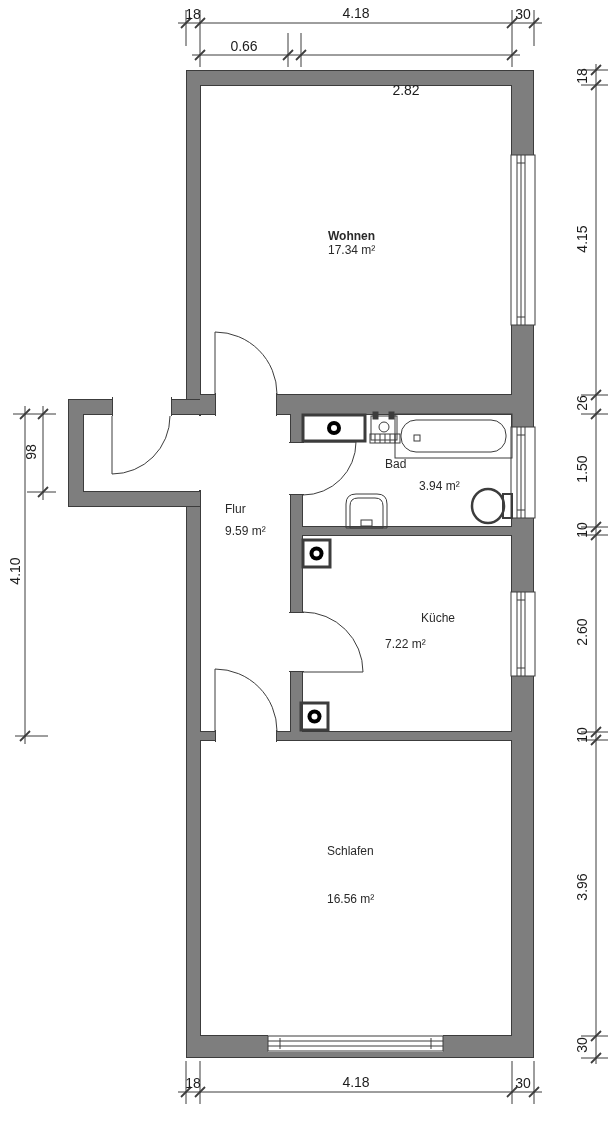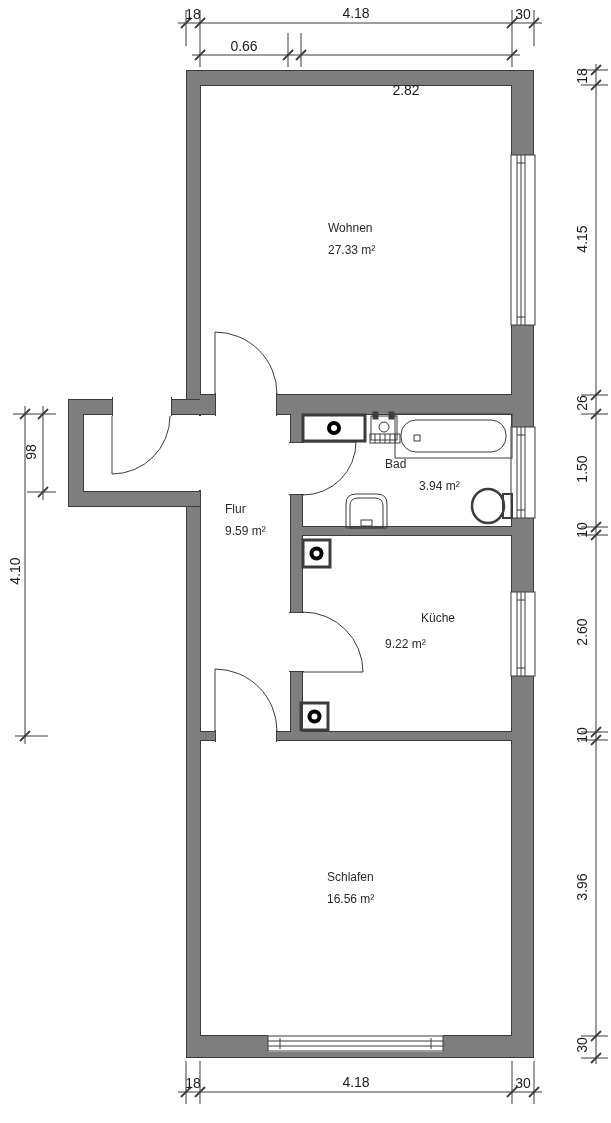--- a/index.html
+++ b/index.html
@@ -198,29 +198,29 @@
         <line x1="591" y1="745" x2="601" y2="735"></line>
       <line x1="591" y1="1041" x2="601" y2="1031"></line>
         <line x1="591" y1="1063" x2="601" y2="1053"></line>
       <line x1="38" y1="419" x2="48" y2="409"></line>
         <line x1="38" y1="497" x2="48" y2="487"></line>
       <line x1="20" y1="419" x2="30" y2="409"></line>
         <line x1="20" y1="741" x2="30" y2="731"></line>
     </g>
   </svg>
 
-  <div class="rl" style="left:328px;top:221px;">Wohnen</div>
-  <div class="rl" style="left:328px;top:243px;">27.33 m²</div>
+  <div class="rl" style="left:328px;top:229px;font-weight:bold;">Wohnen</div>
+  <div class="rl" style="left:328px;top:243px;">17.34 m²</div>
   <div class="rl" style="left:225px;top:502px;">Flur</div>
   <div class="rl" style="left:225px;top:524px;">9.59 m²</div>
   <div class="rl" style="left:385px;top:457px;">Bad</div>
   <div class="rl" style="left:385px;top:479px;margin-left:34px;">3.94 m²</div>
   <div class="rl" style="left:385px;top:611px;margin-left:36px;">Küche</div>
-  <div class="rl" style="left:385px;top:637px;">9.22 m²</div>
-  <div class="rl" style="left:327px;top:870px;text-align:center;">Schlafen</div>
+  <div class="rl" style="left:385px;top:637px;">7.22 m²</div>
+  <div class="rl" style="left:327px;top:844px;text-align:center;">Schlafen</div>
   <div class="rl" style="left:327px;top:892px;">16.56 m²</div>
 
   <div class="dim" style="left:171px;top:6px;width:44px;">18</div>
   <div class="dim" style="left:326px;top:5px;width:60px;">4.18</div>
   <div class="dim" style="left:501px;top:6px;width:44px;">30</div>
   <div class="dim" style="left:214px;top:38px;width:60px;">0.66</div>
   <div class="dim" style="left:376px;top:38px;width:60px;margin-top:44px;">2.82</div>
 
   <div class="dim" style="left:171px;top:1075px;width:44px;">18</div>
   <div class="dim" style="left:326px;top:1074px;width:60px;">4.18</div>

